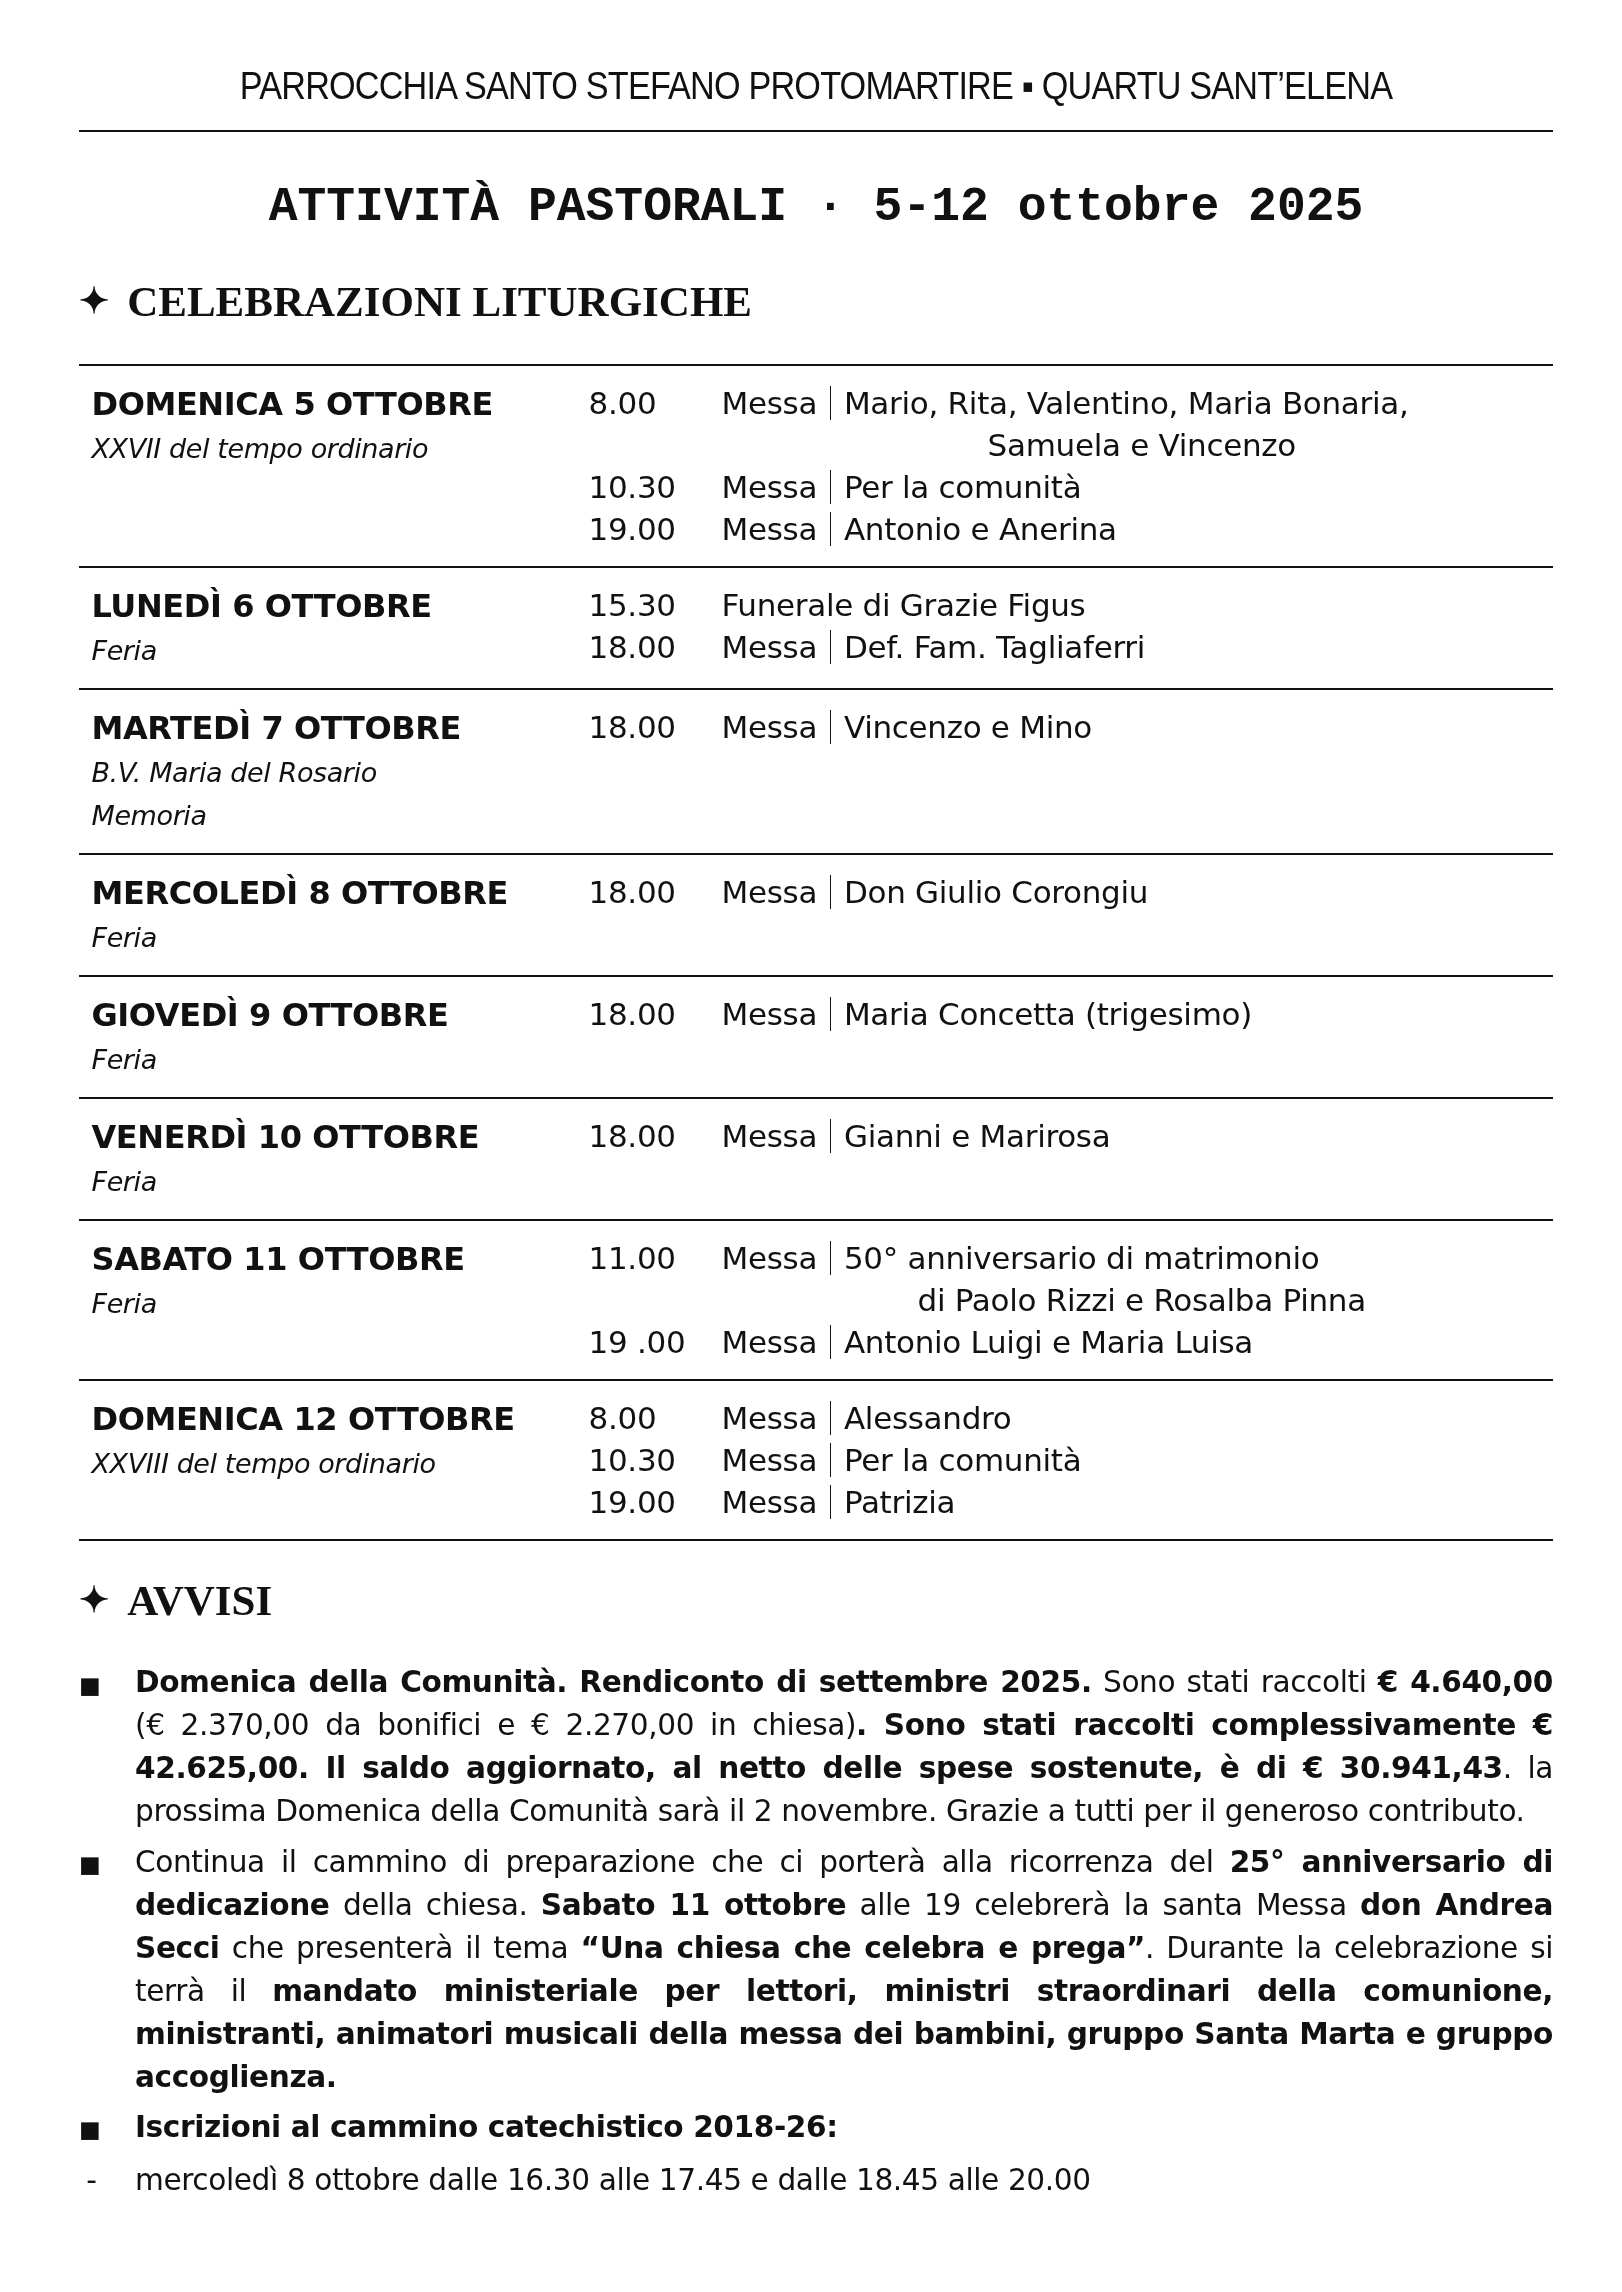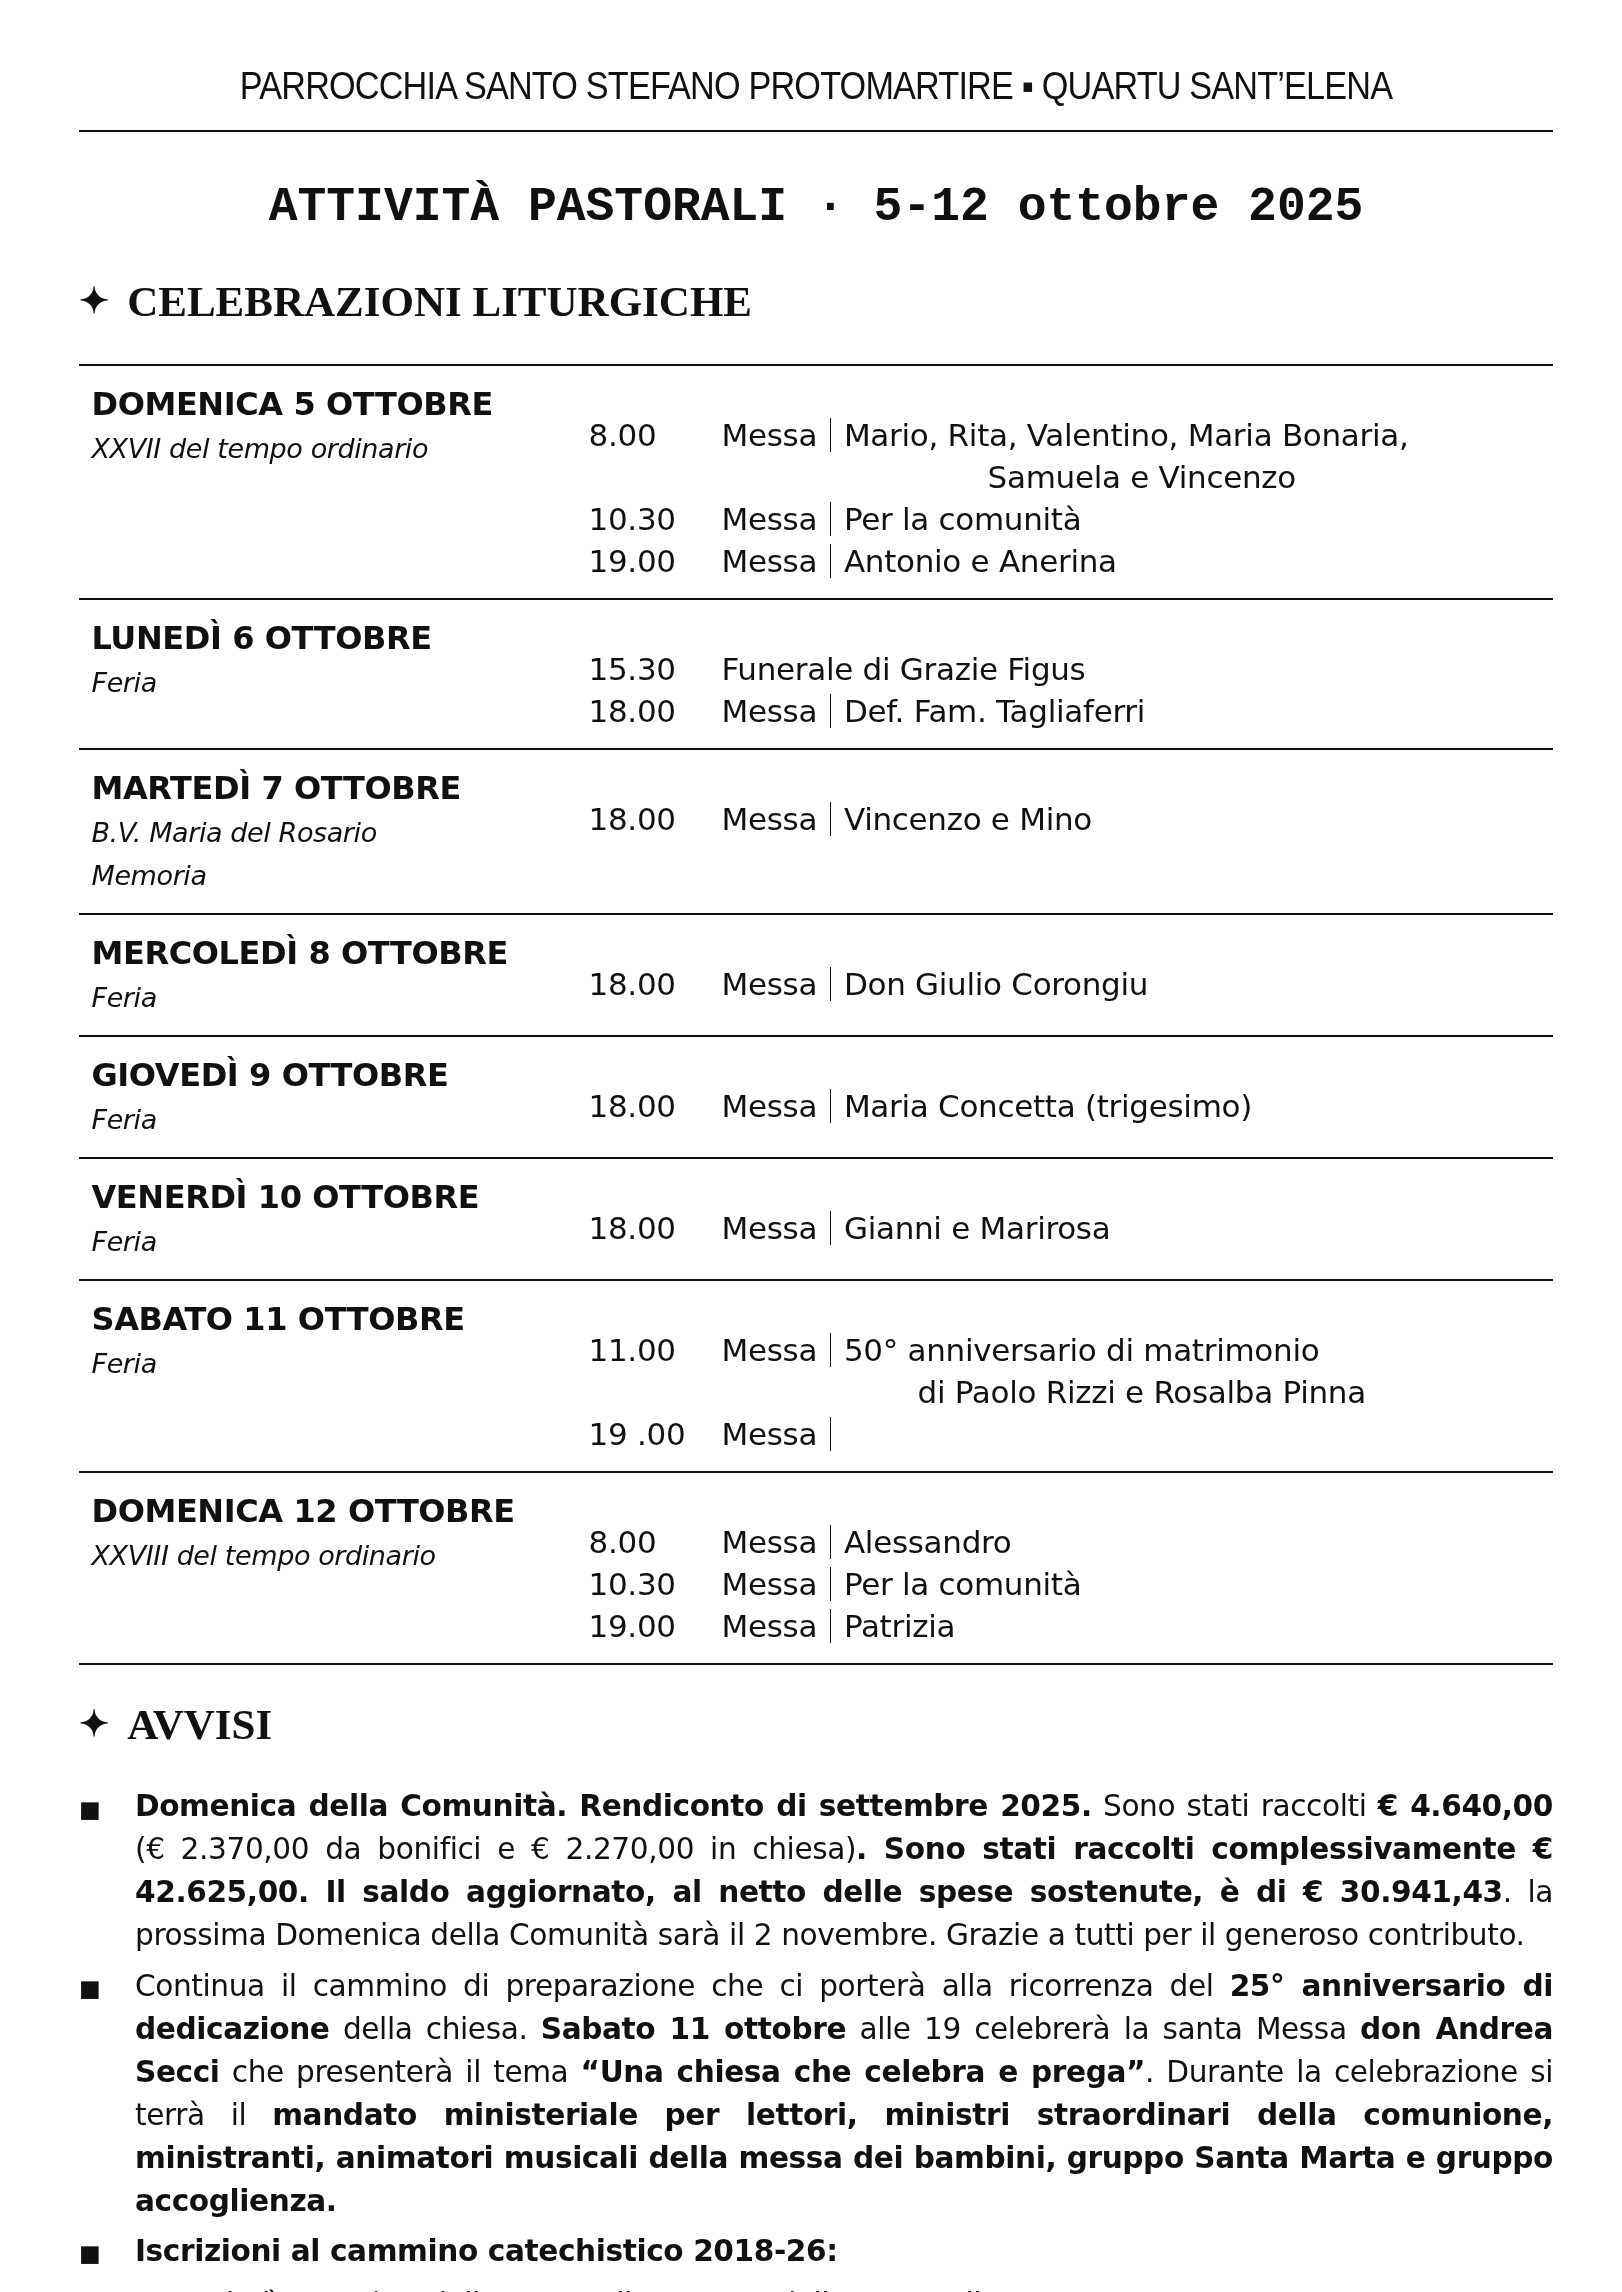--- a/index.html
+++ b/index.html
@@ -39,21 +39,21 @@
   .schedule { margin-top: 36px; border-top: 2.7px solid #111; }
   .day-row {
     display: flex;
     border-bottom: 2.7px solid #111;
     padding: 16px 0 16px 0;
     font-family: "DejaVu Sans", sans-serif;
   }
   .day-col { width: 497px; padding-left: 12.5px; }
   .day-name { font-weight: bold; font-size: 32px; line-height: 45px; letter-spacing: -0.4px; }
   .day-note { font-style: italic; font-weight: normal; font-size: 27px; line-height: 43px; letter-spacing: -0.4px; }
-  .events-col { flex: 1; margin-top: 32px; }
+  .events-col { flex: 1; }
   .event { display: flex; font-size: 31px; line-height: 42px; letter-spacing: -0.3px; }
   .ev-time { width: 133px; }
   .ev-type { white-space: nowrap; }
   .ev-sep { display: inline-block; width: 1.8px; height: 34px; background: #111; margin: 3.6px 12.5px 0 12.5px; }
   .ev-desc { flex: 1; }
   .ev-cont { display: block; padding-left: 142px; text-align: center; }
 
   .sec-avvisi { margin-top: 32px; }
   .notices { margin-top: 34px; font-family: "DejaVu Sans", sans-serif; font-size: 29.6px; line-height: 43px; letter-spacing: -0.4px; }
   .notice { display: flex; margin-bottom: 7.2px; }
@@ -220,20 +220,21 @@
               <span class="ev-sep"></span>
               <span class="ev-desc">50° anniversario di matrimonio</span>
             </div>
             <div class="event ev-cont">di Paolo Rizzi e Rosalba Pinna</div>
           </div>
           <div>
             <div class="event">
               <span class="ev-time">19 .00</span>
               <span class="ev-type">Messa</span>
               <span class="ev-sep"></span>
+              <span class="ev-desc">Antonio Luigi e Maria Luisa</span>
             </div>
           </div>
         </div>
       </div>
       <div class="day-row">
         <div class="day-col">
           <div class="day-name">DOMENICA 12 OTTOBRE</div>
           <div class="day-note">XXVIII del tempo ordinario</div>
         </div>
         <div class="events-col">

